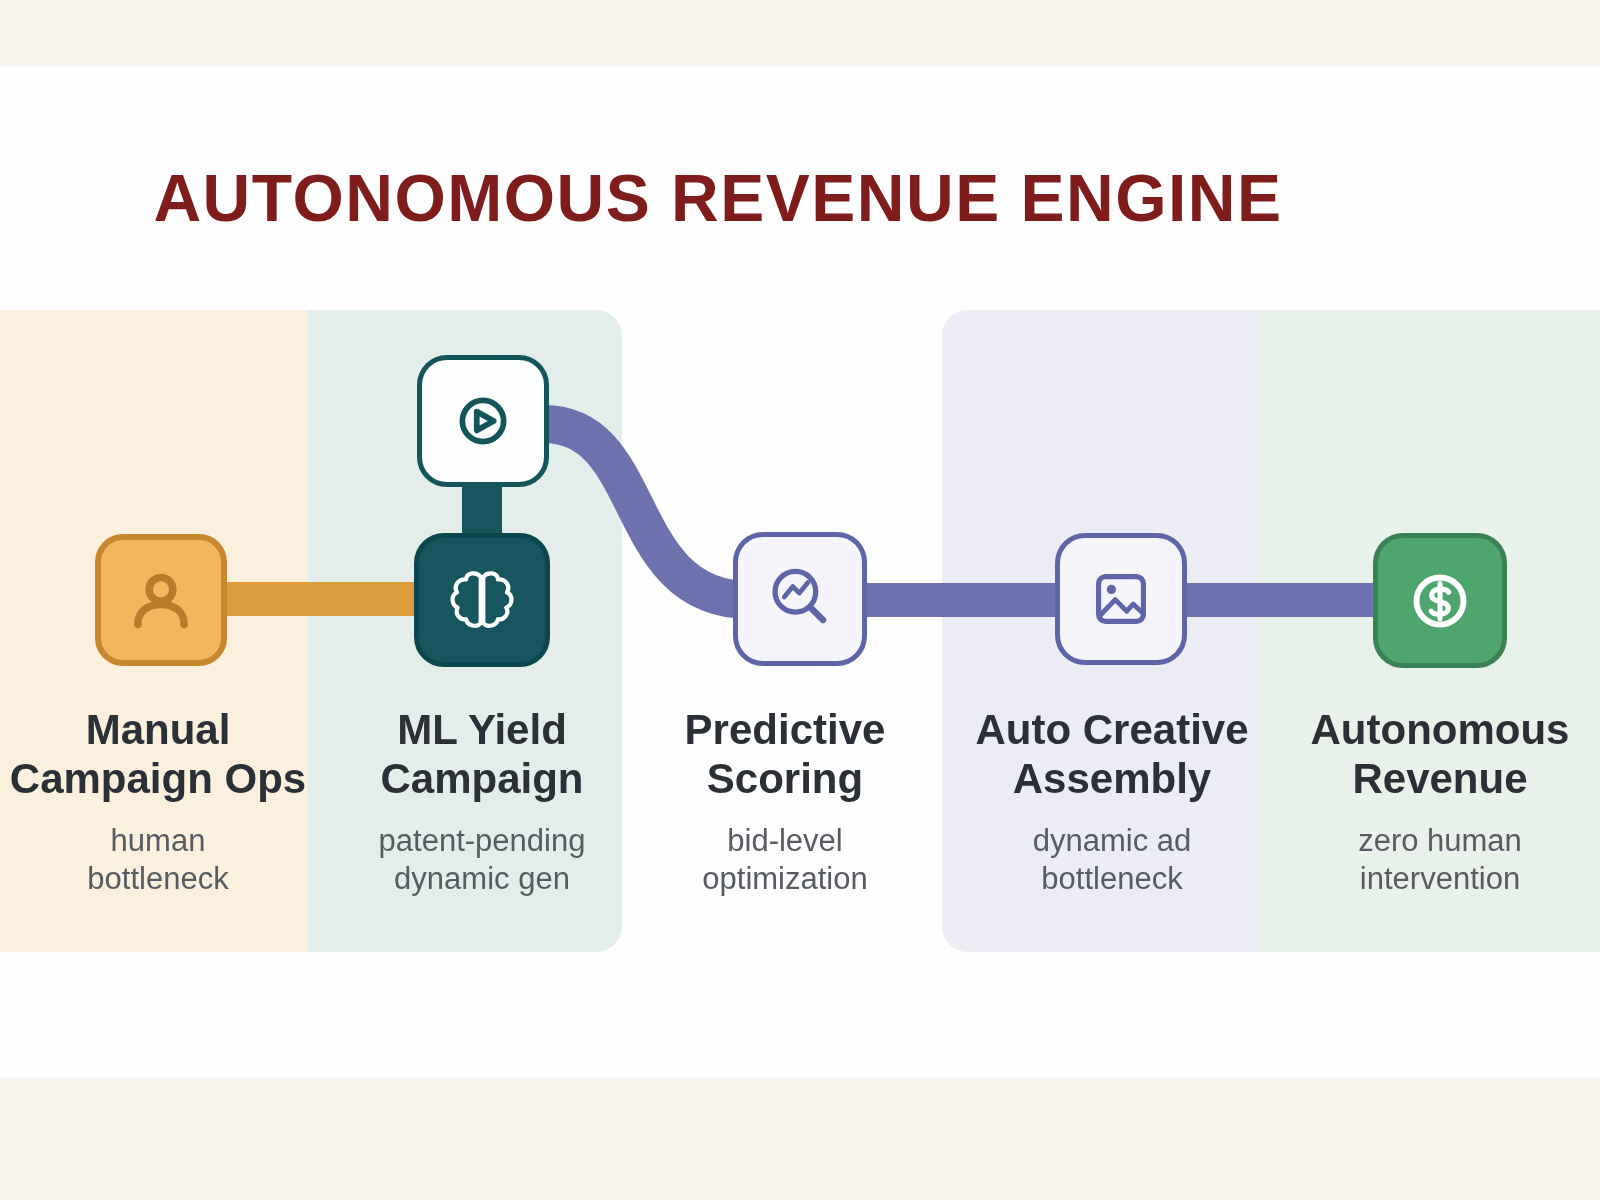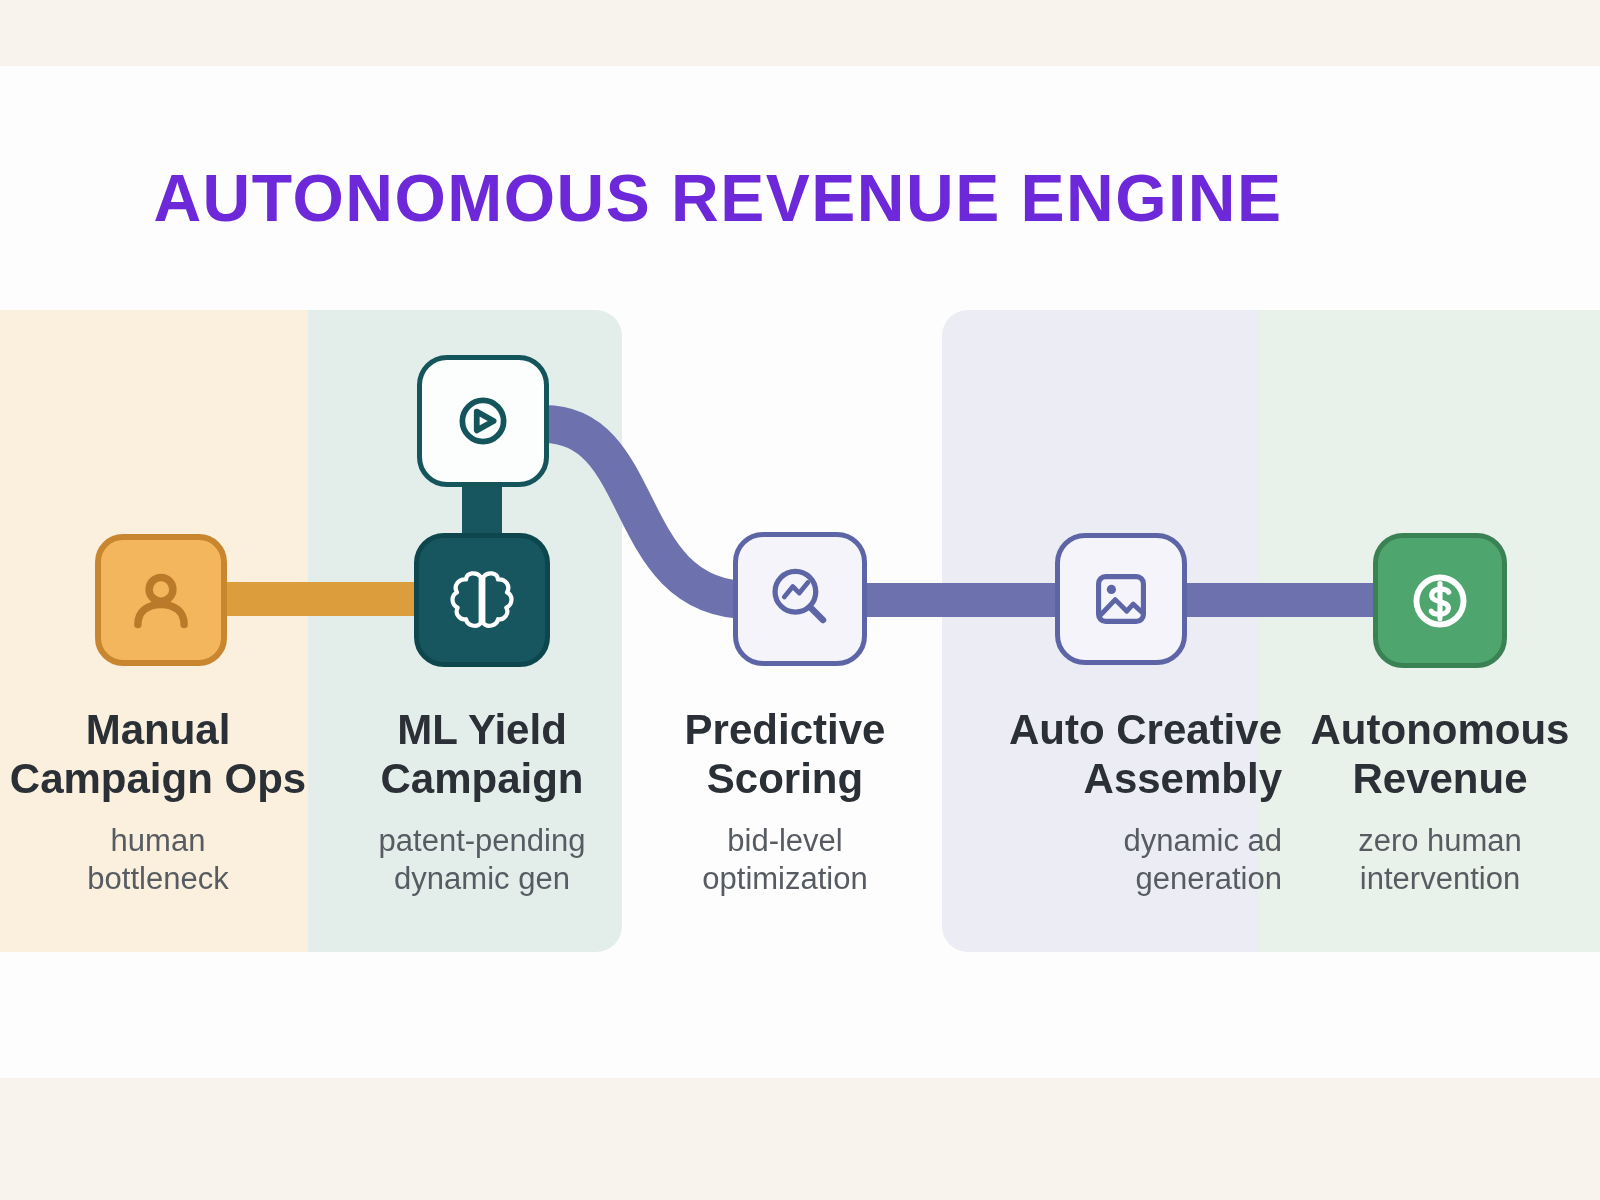--- a/index.html
+++ b/index.html
@@ -2,21 +2,21 @@
 <html><head>
 <meta charset="utf-8">
 <style>
   * { margin:0; padding:0; box-sizing:border-box; }
   html,body { width:1600px; height:1200px; }
   body { font-family:"Liberation Sans", sans-serif; background:#f8f4ed; position:relative; overflow:hidden; }
 
   .panel { position:absolute; left:0; top:66px; width:1600px; height:1012px; background:#fdfdfd; }
 
   .title { position:absolute; left:0; top:160px; width:1428px; text-align:center;
-           font-size:66px; font-weight:700; letter-spacing:1.5px; color:#6d28d9;padding-left:8px; }
+           font-size:66px; font-weight:700; letter-spacing:1.5px; color:#7f1d1d;padding-left:8px; }
 
   .band { position:absolute; top:310px; height:642px; z-index:0; }
   .band-1 { left:0;     width:308px; background:#faf0dd; }
   .band-2 { left:308px; width:314px; background:#e3eeeb; border-radius:0 26px 26px 0; }
   .band-3 { left:942px; width:316px; background:#ebecf4; border-radius:26px 0 0 26px; }
   .band-4 { left:1258px; width:342px; background:#e9f2ea; }
 
   .conn { position:absolute; z-index:1; }
   .conn-orange { left:160px; top:582px; width:322px; height:34px; background:#dc9e3d; }
   .conn-purple { left:800px; top:583px; width:640px; height:34px; background:#6d72af; }
@@ -32,21 +32,21 @@
   .sq-dollar{ left:1373px; top:533px; width:134px; height:135px; background:#4ea56e; border:5px solid #3a8154; border-radius:30px; }
 
   .labels { position:absolute; z-index:2; text-align:center; white-space:pre-line; }
   .stage-title { font-size:42px; line-height:49px; font-weight:700; color:#2b3037; }
   .stage-sub   { font-size:31px; line-height:38px; font-weight:400; color:#575c63; }
   .lt { top:705px; width:340px; }
   .ls { top:822px; width:340px; }
   .c1 { left:-12px;  }  
   .c2 { left:312px;  }  
   .c3 { left:615px;  }  
-  .c4 { left:942px;text-align:right;  }  
+  .c4 { left:942px;  }  
   .c5 { left:1270px; }  
 </style>
 </head>
 <body>
 
 <div class="panel"></div>
 
 <div class="title">AUTONOMOUS REVENUE ENGINE</div>
 
 <div class="band band-1"></div>
@@ -117,18 +117,18 @@
 dynamic gen</div>
 
 <div class="labels stage-title lt c3">Predictive
 Scoring</div>
 <div class="labels stage-sub   ls c3">bid-level
 optimization</div>
 
 <div class="labels stage-title lt c4">Auto Creative
 Assembly</div>
 <div class="labels stage-sub   ls c4">dynamic ad
-generation</div>
+bottleneck</div>
 
 <div class="labels stage-title lt c5">Autonomous
 Revenue</div>
 <div class="labels stage-sub   ls c5">zero human
 intervention</div>
 
 </body></html>

